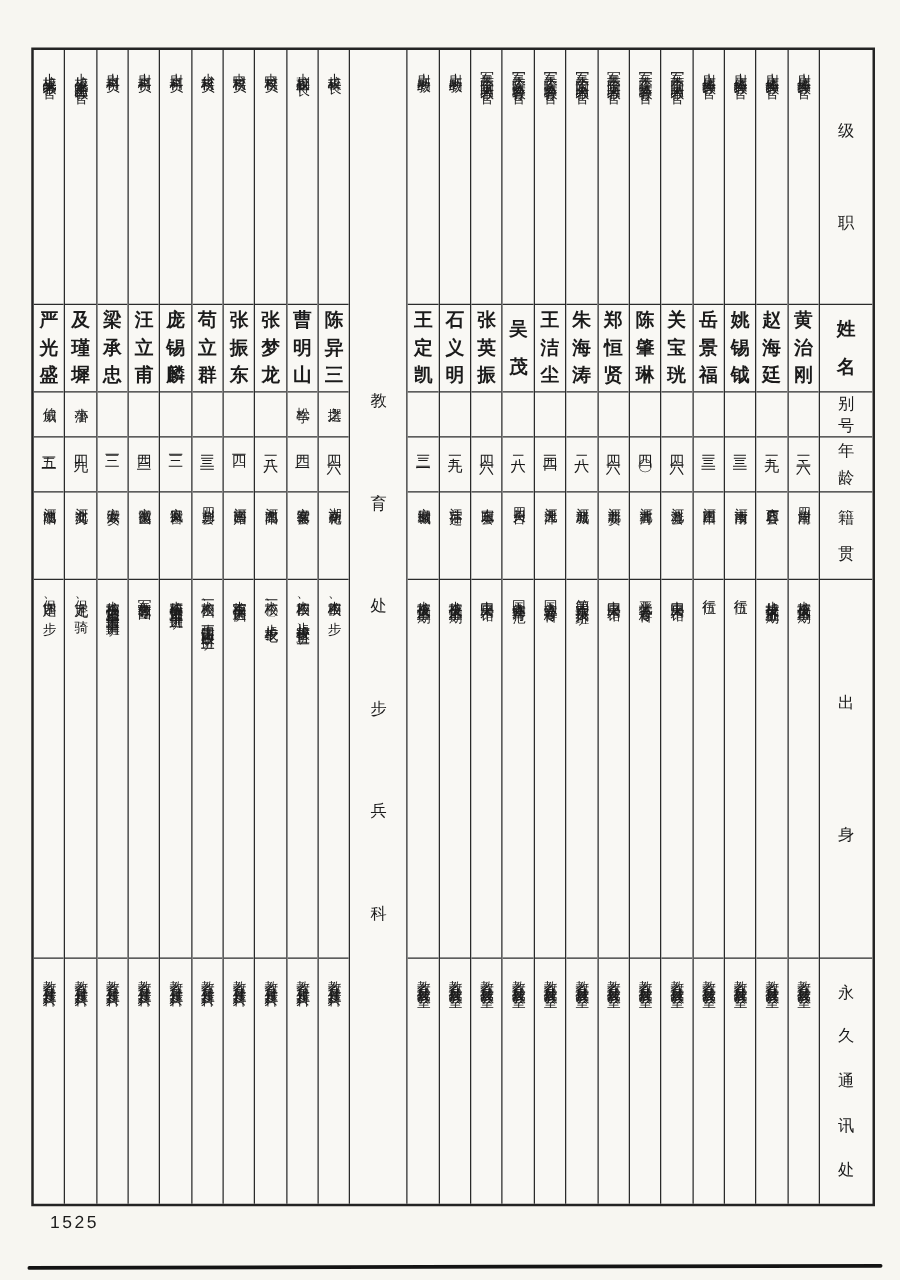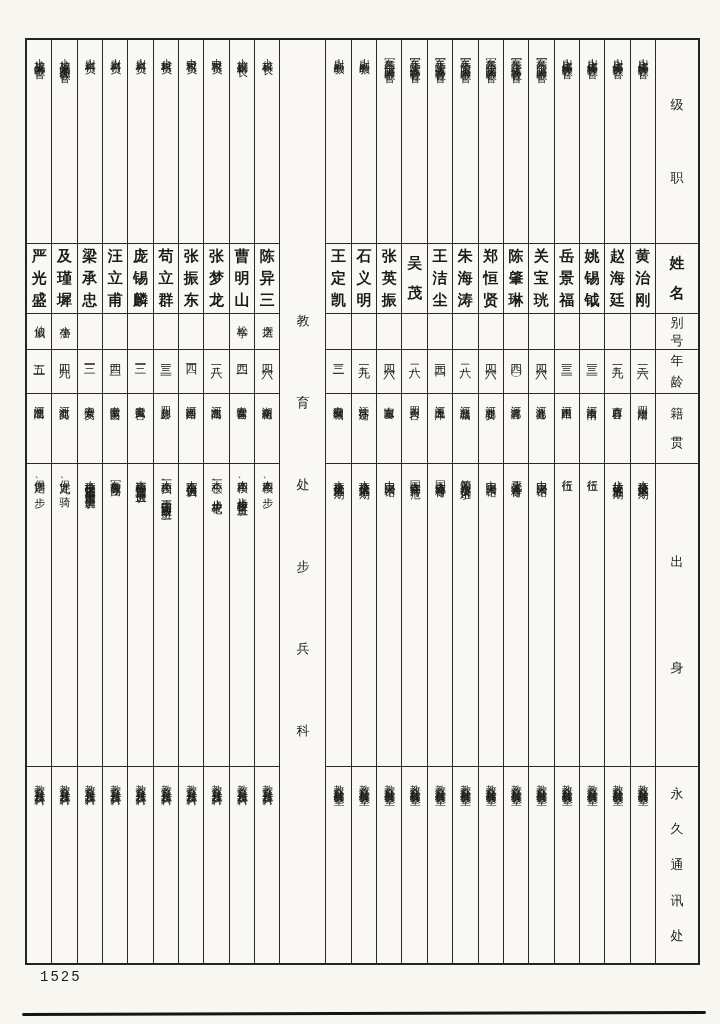--- a/index.html
+++ b/index.html
@@ -29,21 +29,21 @@
   .c-background .vtext{margin-top:7px;letter-spacing:1.5px;}
   .c-address .vtext{margin-top:9px;}
   .spread{display:flex;flex-direction:column;justify-content:space-evenly;align-items:center;}
   .c-name.spread{font-size:15px;font-weight:700;letter-spacing:0;}
   .hcell{font-size:13px;letter-spacing:0;}
   .hcell span{display:block;}
   .divider-cell{flex:1 1 auto;border-bottom:none;display:flex;flex-direction:column;
         justify-content:space-between;align-items:center;font-size:13px;
         padding:272px 0 223px 0;box-sizing:border-box;}
   .page-number{position:absolute;left:40px;top:969px;font-size:14px;letter-spacing:2px;
-        font-family:Liberation Mono, monospace;}
+        font-family:Liberation Sans, sans-serif;}
   .scan-line{position:absolute;left:22px;top:1012px;width:684px;height:3px;background:#141414;
         border-radius:2px;transform:rotate(-0.15deg);}
 </style>
 </head>
 <body>
 
 <div class="page">
 
   <div class="tbl">
 

